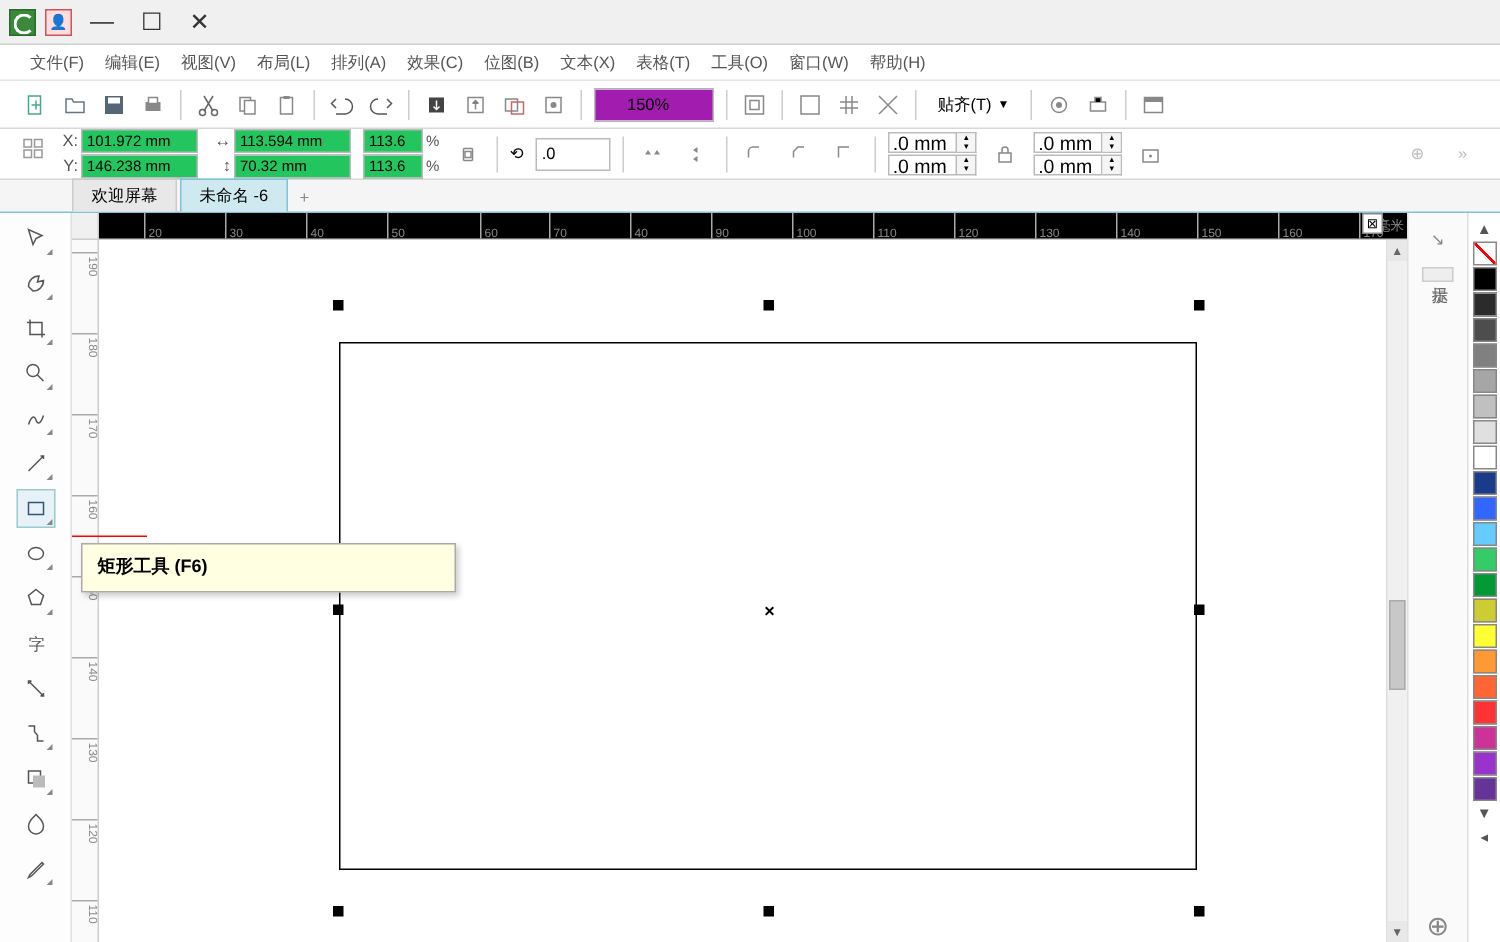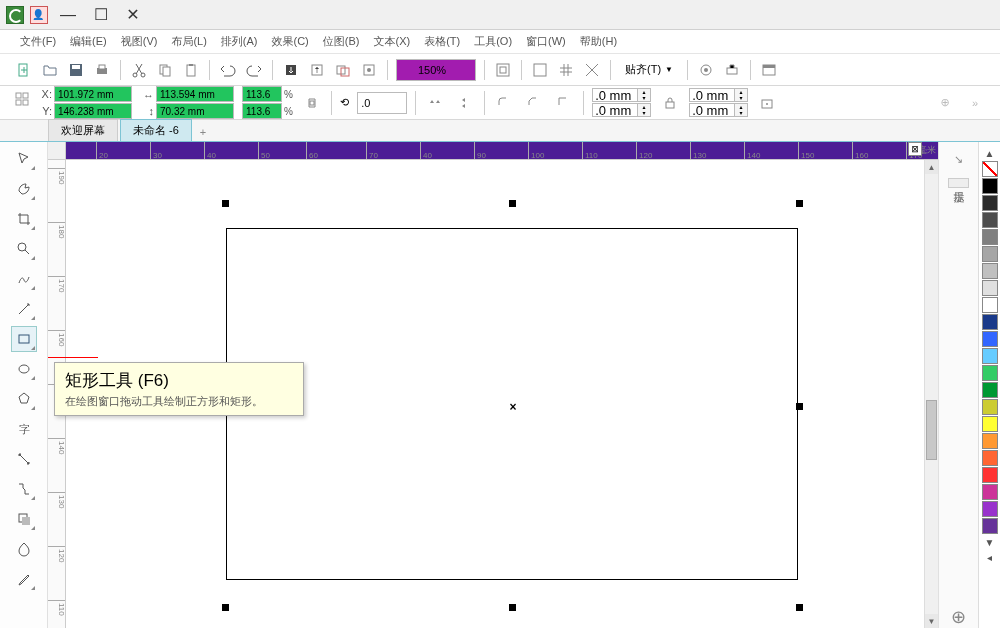--- a/index.html
+++ b/index.html
@@ -37,32 +37,32 @@
 .tabbar .tab{padding:3px 12px;background:#e8e8e8;border:1px solid #ccc;border-bottom:none;margin-right:2px;cursor:pointer;font-size:11px}
 .tabbar .tab.active{background:#cfe9f0;border-color:#7dc4d4}
 .tabbar .plus{width:18px;height:18px;display:flex;align-items:center;justify-content:center;color:#888;cursor:pointer}
 .workspace{position:absolute;top:142px;left:0;right:0;bottom:0;display:flex}
 .toolbox{width:48px;background:#fdfdfd;border-right:1px solid #e0e0e0;display:flex;flex-direction:column;align-items:center;padding-top:4px;gap:4px}
 .toolbox .tool{width:26px;height:26px;display:flex;align-items:center;justify-content:center;cursor:pointer;position:relative;border:1px solid transparent}
 .toolbox .tool.active{background:#e6f2f7;border:1px solid #9cc}
 .toolbox .tool.ann::after{content:"";position:absolute;right:1px;bottom:1px;width:0;height:0;border-left:4px solid transparent;border-bottom:4px solid #888}
 .toolbox svg{width:16px;height:16px}
 .canvas-area{flex:1;position:relative;background:#fff;overflow:hidden}
-.ruler-h{position:absolute;top:0;left:18px;right:0;height:18px;background:#4c1d95;border-bottom:1px solid #ccc;overflow:hidden}
+.ruler-h{position:absolute;top:0;left:18px;right:0;height:18px;background:#000000;border-bottom:1px solid #ccc;overflow:hidden}
 .ruler-h .tick{position:absolute;top:0;height:18px;border-left:1px solid #aaa;font-size:8px;color:#888;padding-left:2px;display:flex;align-items:flex-end}
 .ruler-v{position:absolute;top:18px;left:0;width:18px;bottom:0;background:#fafafa;border-right:1px solid #ccc;overflow:hidden}
 .ruler-v .tick{position:absolute;left:0;width:18px;border-top:1px solid #aaa;font-size:8px;color:#888;display:flex;justify-content:flex-start;writing-mode:vertical-rl;padding-top:2px}
 .ruler-corner{position:absolute;top:0;left:0;width:18px;height:18px;background:#f0f0f0;border-right:1px solid #ccc;border-bottom:1px solid #ccc}
 .ruler-label{position:absolute;top:2px;right:2px;font-size:9px;color:#888}
 .canvas{position:absolute;top:18px;left:18px;right:0;bottom:0;background:#fff}
 .rect-obj{position:absolute;border:1px solid #000}
 .handle{position:absolute;width:7px;height:7px;background:#000}
 .center-x{position:absolute;font-weight:bold;color:#000;font-size:12px;transform:translate(-50%,-50%)}
 .tooltip{position:absolute;background:#ffffe1;border:1px solid #aaa;padding:6px 10px;box-shadow:2px 2px 4px rgba(0,0,0,.2);z-index:100}
-.tooltip .tt-title{font-weight:normal;font-size:17px;margin-bottom:2px}
+.tooltip .tt-title{font-weight:bold;font-size:12px;margin-bottom:2px}
 .tooltip .tt-desc{font-size:11px;color:#555}
 .red-line{position:absolute;height:1px;background:red;z-index:50}
 .right-panel{width:40px;background:#fafafa;border-left:1px solid #e0e0e0;display:flex;flex-direction:column;align-items:center;padding-top:6px;gap:8px}
 .right-panel .rp-btn{width:22px;height:22px;cursor:pointer;display:flex;align-items:center;justify-content:center;color:#888}
 .right-panel .hint-tab{writing-mode:vertical-rl;font-size:11px;color:#666;padding:4px 2px;background:#eee;border:1px solid #ccc;cursor:pointer}
 .color-pal{width:22px;background:#fff;border-left:1px solid #ddd;display:flex;flex-direction:column;align-items:center;padding-top:4px;gap:0}
 .color-pal .sw{width:16px;height:16px;border:1px solid #888;margin-bottom:1px;cursor:pointer}
 .color-pal .none{background:#fff;position:relative}
 .color-pal .none::after{content:"";position:absolute;inset:0;background:linear-gradient(to top right,transparent 45%,red 45%,red 55%,transparent 55%)}
 .color-pal .arrow{font-size:10px;color:#555;cursor:pointer;padding:2px 0}
@@ -443,21 +443,21 @@
       </div>
   </div>
 
   <div class="canvas-area">
     <div class="ruler-corner"></div>
     <div class="ruler-h" id="ruler-h">
         <div class="tick" style="left: 30px;">20</div>
         <div class="tick" style="left: 84px;">30</div>
         <div class="tick" style="left: 138px;">40</div>
         <div class="tick" style="left: 192px;">50</div>
-        <div class="tick" style="left: 240px;">60</div>
+        <div class="tick" style="left: 254px;">60</div>
         <div class="tick" style="left: 300px;">70</div>
         <div class="tick" style="left: 354px;">40</div>
         <div class="tick" style="left: 408px;">90</div>
         <div class="tick" style="left: 462px;">100</div>
         <div class="tick" style="left: 516px;">110</div>
         <div class="tick" style="left: 570px;">120</div>
         <div class="tick" style="left: 624px;">130</div>
         <div class="tick" style="left: 678px;">140</div>
         <div class="tick" style="left: 732px;">150</div>
         <div class="tick" style="left: 786px;">160</div>
@@ -494,21 +494,20 @@
     <div class="vscroll">
       <div class="arr" style="top:0">▲</div>
       <div class="thumb" style="top:240px;height:60px"></div>
       <div class="arr" style="bottom:0">▼</div>
     </div>
 
     <div class="red-line" style="left:0;top:215px;width:50px"></div>
 
     <div class="tooltip" style="left:6px;top:220px;width:250px">
       <div class="tt-title">矩形工具 (F6)</div>
-      <div class="tt-desc">在绘图窗口拖动工具绘制正方形和矩形。</div>
     </div>
   </div>
 
   <div class="right-panel">
     <div class="rp-btn">↘</div>
     <div class="hint-tab">提示</div>
     <div style="flex:1"></div>
     <div class="rp-btn" style="font-size:18px">⊕</div>
   </div>
 

